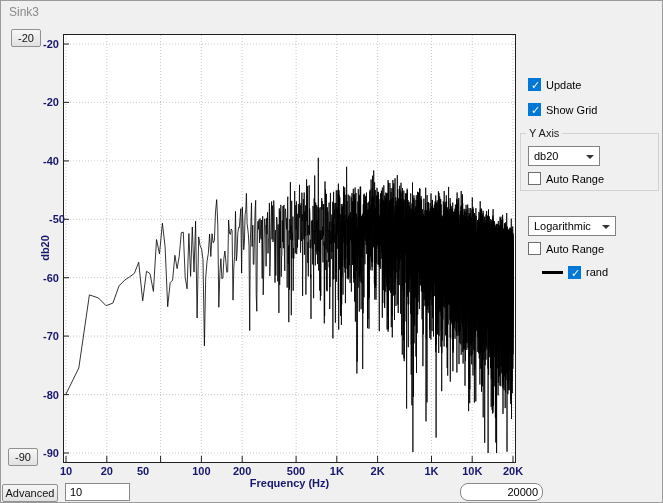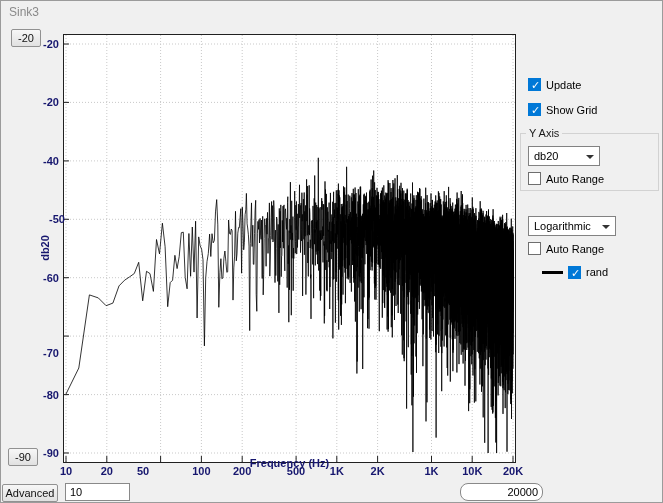--- a/index.html
+++ b/index.html
@@ -11,21 +11,21 @@
   .btn{position:absolute;background:linear-gradient(#f7f7f7,#e1e1e1);border:1px solid #919191;border-radius:2px;
        display:flex;align-items:center;justify-content:center;font-size:11px;color:#111;cursor:default;}
   #ymax-btn{left:10px;top:28px;width:30px;height:18px;}
   #ymin-btn{left:7px;top:447px;width:30px;height:18px;}
   #advanced-btn{left:1px;top:483px;width:56px;height:18px;}
   .plot{position:absolute;left:62px;top:33px;width:453px;height:429px;background:#fff;border:1px solid #222;}
   .plot svg{position:absolute;left:0;top:0;}
   .xtick,.ytick{position:absolute;font-weight:bold;font-size:11px;color:var(--tick-color,#16166e);}
   .xtick{width:34px;text-align:center;}
   .ytick{width:32px;text-align:right;}
-  .xlabel{position:absolute;left:62px;top:456px;width:453px;text-align:center;font-weight:bold;color:var(--tick-color,#16166e);}
+  .xlabel{position:absolute;left:62px;top:476px;width:453px;text-align:center;font-weight:bold;color:var(--tick-color,#16166e);}
   .ylabel{position:absolute;left:22px;top:241px;width:44px;text-align:center;font-weight:bold;color:var(--tick-color,#16166e);
           transform:rotate(-90deg);transform-origin:center;}
   .group{position:absolute;border:1px solid #d2d2d2;}
   .gtitle{position:absolute;top:-7px;left:5px;background:#f0f0f0;padding:0 3px;color:#1a1a1a;white-space:nowrap;}
   .combo{position:absolute;height:20px;background:#fff;border:1px solid #828282;display:flex;align-items:center;padding-left:5px;}
   .combo .chev{position:absolute;right:5px;top:8px;width:0;height:0;border-left:4px solid transparent;border-right:4px solid transparent;border-top:4px solid #333;}
   .cbrow{position:absolute;display:flex;align-items:flex-end;gap:5px;height:14px;}
   .cb{width:13px;height:13px;border:1px solid #6e6e6e;background:#fff;position:relative;flex:0 0 13px;}
   .cb.checked{background:var(--accent,#0078d7);border-color:var(--accent,#0078d7);}
   .cb.checked::after{content:"\2713";position:absolute;left:0;top:0;width:13px;height:13px;color:#fff;font-size:11px;line-height:12px;text-align:center;}
@@ -76,21 +76,21 @@
       <span class="xtick" style="left: 318.825px; top: 464px;">1K</span>
       <span class="xtick" style="left: 359.588px; top: 464px;">2K</span>
       <span class="xtick" style="left: 413.474px; top: 464px;">1K</span>
       <span class="xtick" style="left: 454.237px; top: 464px;">10K</span>
       <span class="xtick" style="left: 495px; top: 464px;">20K</span>
       <span class="ytick" style="left: 26px; top: 37px;">-20</span>
       <span class="ytick" style="left: 26px; top: 95.4286px;">-20</span>
       <span class="ytick" style="left: 26px; top: 153.857px; text-align: right;">-40</span>
       <span class="ytick" style="left: 32px; top: 212.286px;">-50</span>
       <span class="ytick" style="left: 26px; top: 270.714px;">-60</span>
-      <span class="ytick" style="left: 26px; top: 329.143px; margin-top: 17px;">-70</span>
+      <span class="ytick" style="left: 26px; top: 329.143px;">-70</span>
       <span class="ytick" style="left: 26px; top: 387.571px;">-80</span>
       <span class="ytick" style="left: 26px; top: 446px;">-90</span>
     </div>
   <div class="ylabel">db20</div>
   <div class="xlabel">Frequency (Hz)</div>
 
   <input class="field" id="xmin-field" value="10" style="">
   <input class="field" id="xmax-field" value="20000" style="">
 
   <div class="cbrow" id="row-update">

